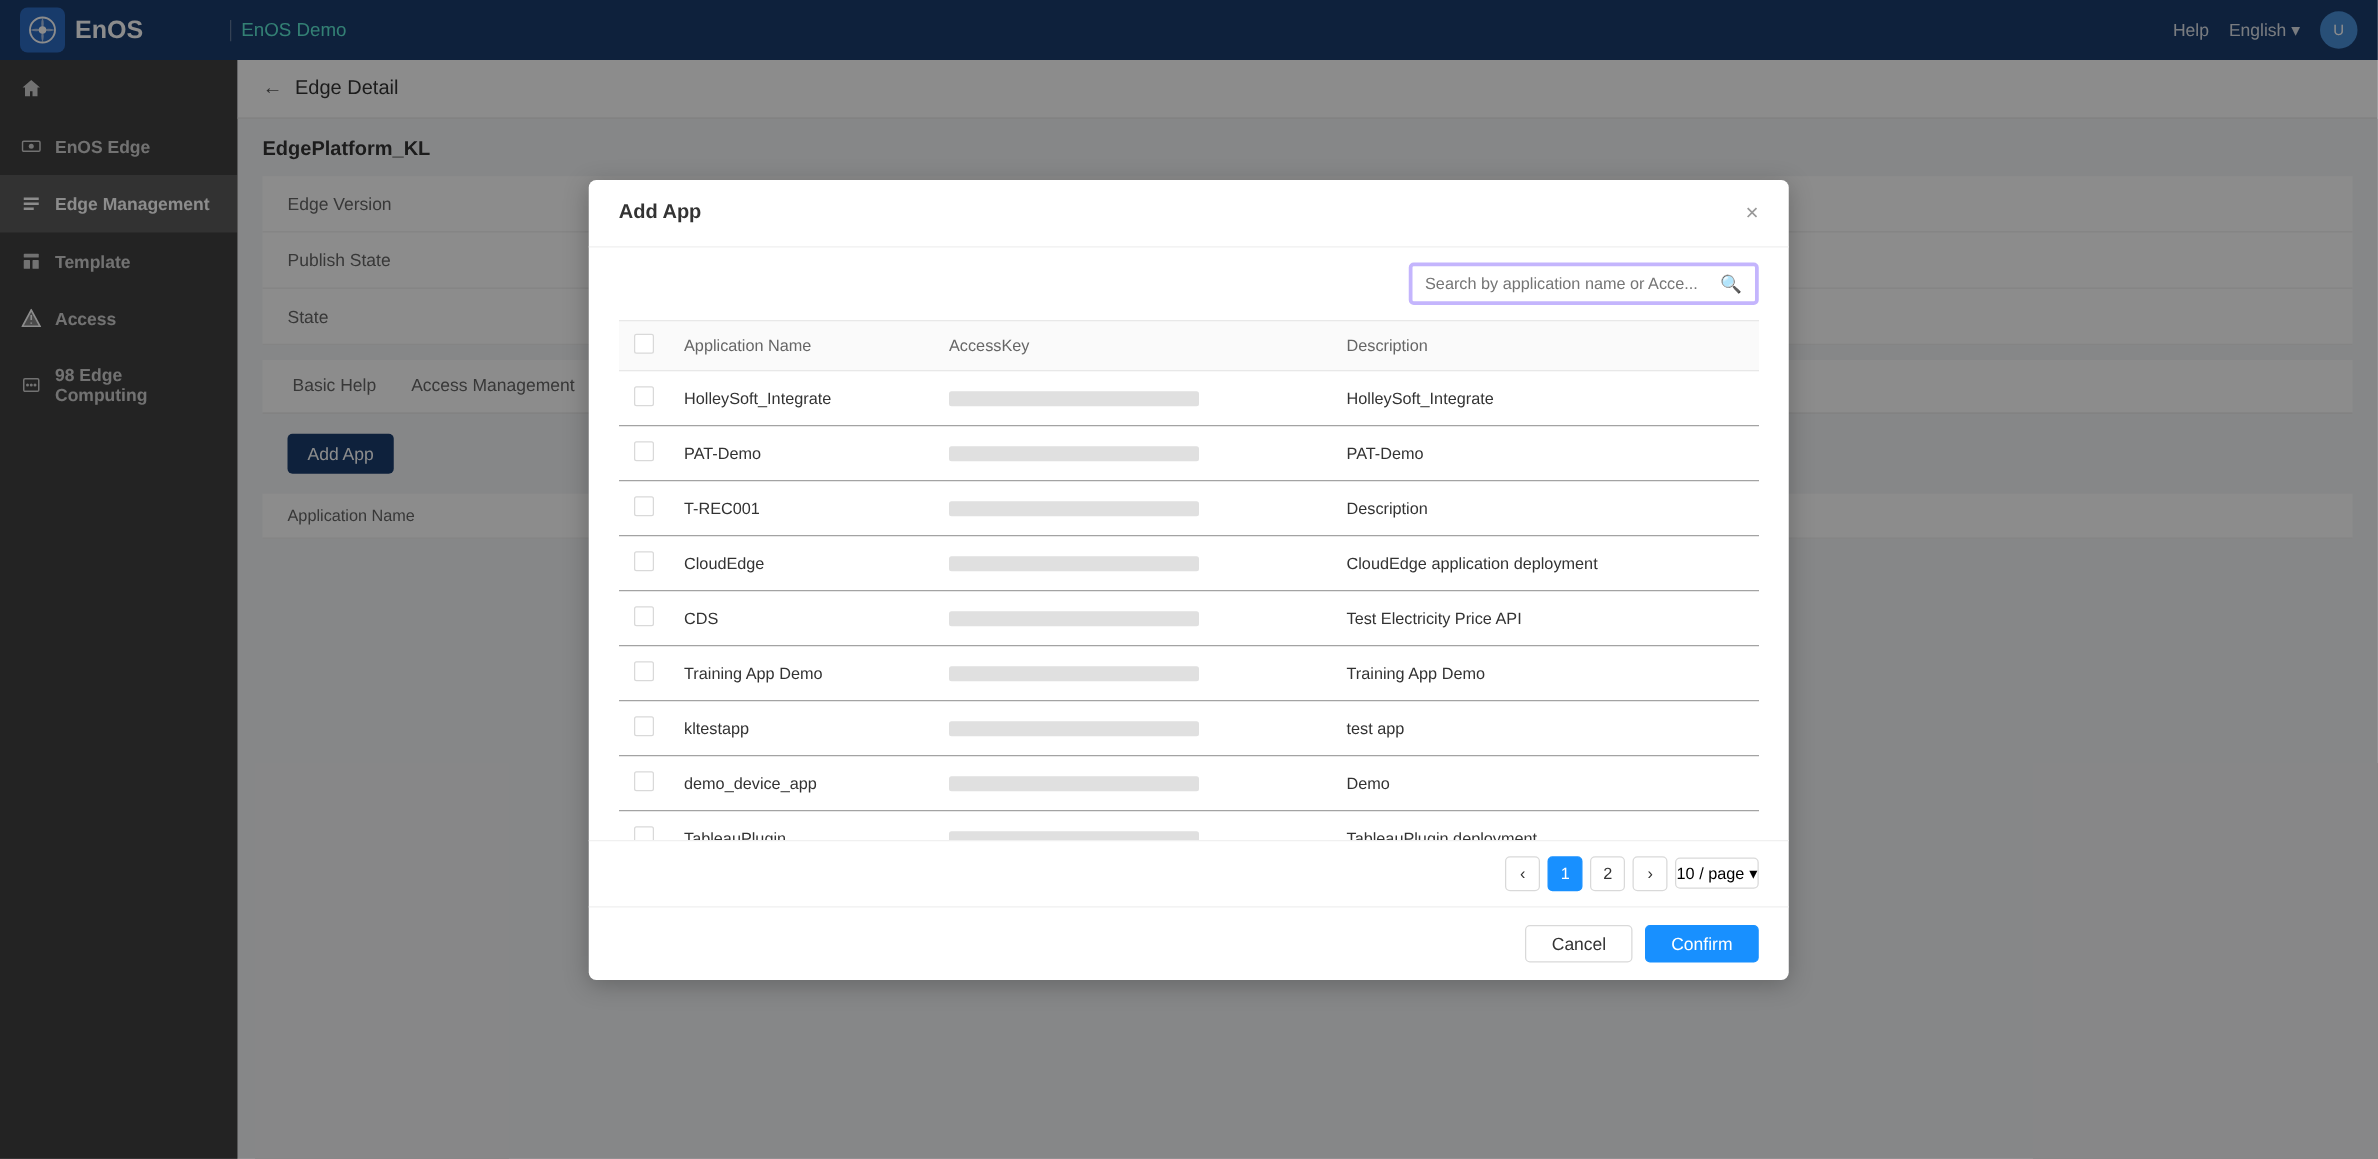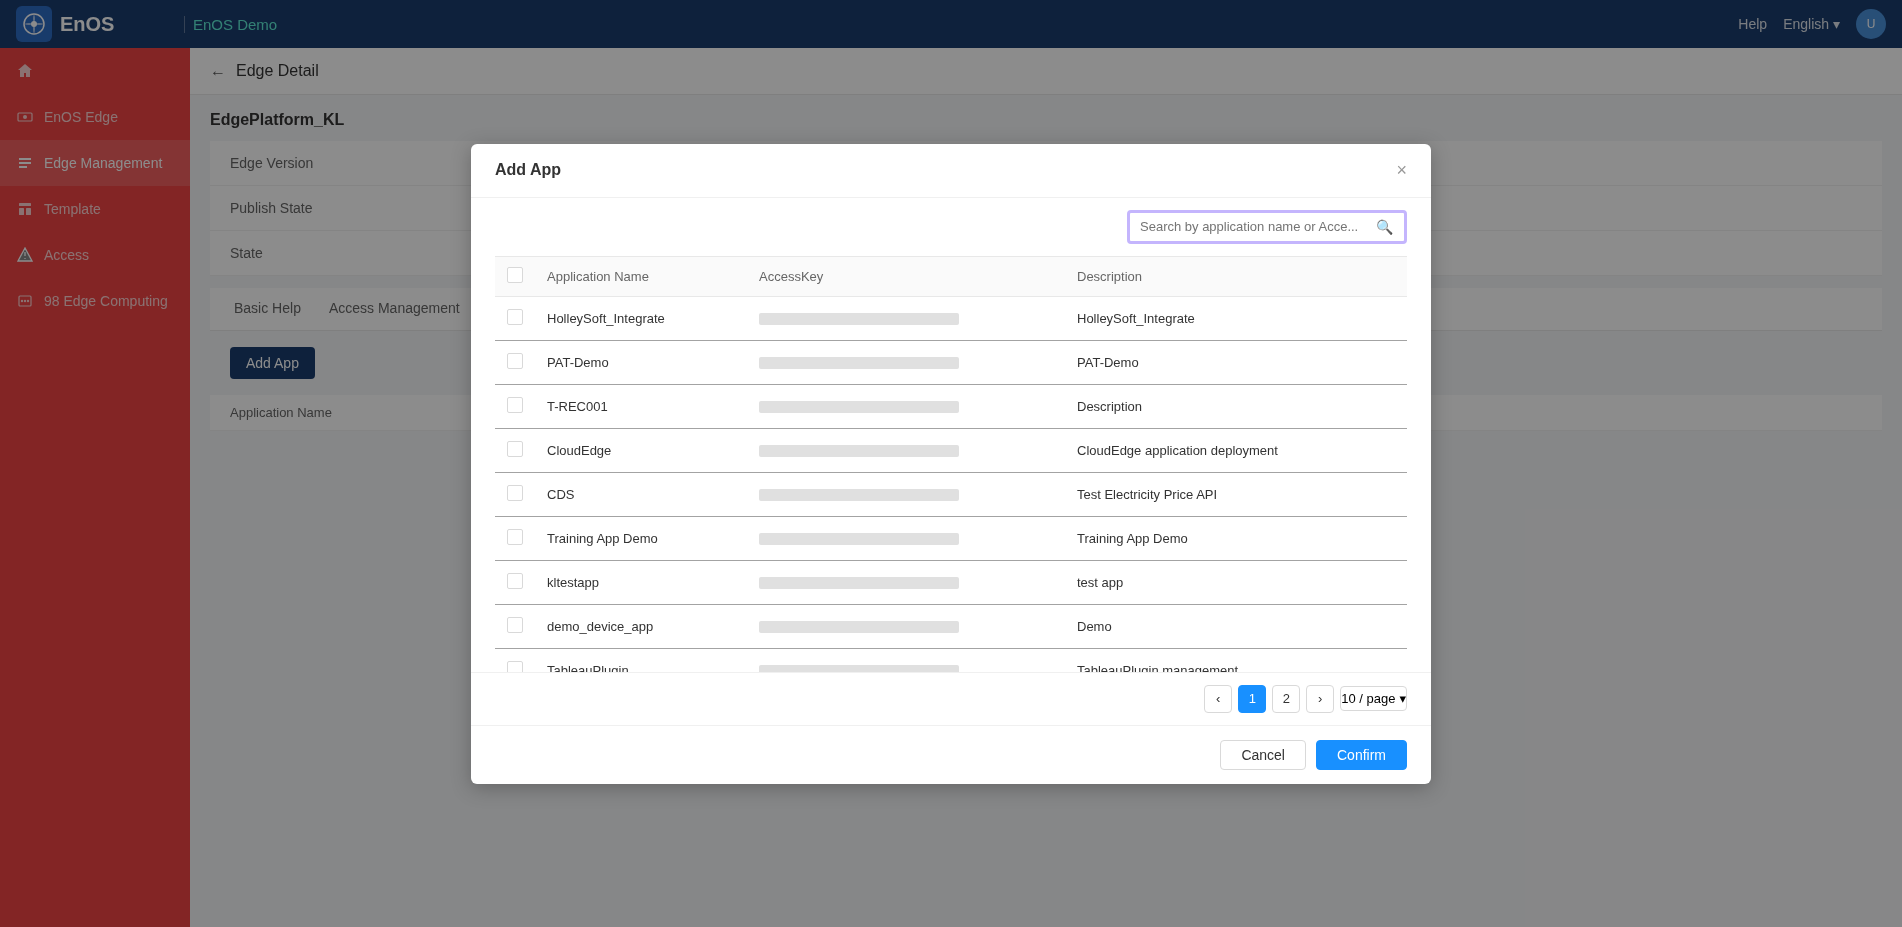--- a/index.html
+++ b/index.html
@@ -15,21 +15,21 @@
     .logo-icon { width: 36px; height: 36px; background: #2d6cc4; border-radius: 6px; display: flex; align-items: center; justify-content: center; }
     .logo-text { font-size: 20px; font-weight: 700; color: white; }
     .app-title { font-size: 15px; color: #5eead4; flex: 1; padding-left: 8px; border-left: 1px solid rgba(255,255,255,0.3); margin-left: 8px; }
     .header-right { display: flex; align-items: center; gap: 16px; margin-left: auto; }
     .header-btn { color: rgba(255,255,255,0.85); font-size: 14px; cursor: pointer; }
     .avatar { width: 30px; height: 30px; border-radius: 50%; background: #4a90d9; display: flex; align-items: center; justify-content: center; color: white; font-size: 12px; }
 
     
     .sidebar {
       position: fixed; top: 48px; left: 0; bottom: 0; width: 190px;
-      background: #ef4444; color: white; overflow-y: auto;
+      background: #404040; color: white; overflow-y: auto; font-weight: bold;
     }
     .sidebar-item {
       display: flex; align-items: center; gap: 10px; padding: 14px 16px;
       cursor: pointer; color: rgba(255,255,255,0.75); font-size: 14px;
     }
     .sidebar-item.active { background: rgba(255,255,255,0.15); color: white; }
     .sidebar-icon { width: 18px; height: 18px; display: flex; align-items: center; justify-content: center; flex-shrink: 0; }
 
     
     .main-content {
@@ -386,21 +386,21 @@
       <div class="td-desc">Demo</div>
     </div>
         <div class="table-row-item">
       <div class="td-check">
         <span class="checkbox-custom"></span>
       </div>
       <div class="td-appname">TableauPlugin</div>
       <div class="td-accesskey">
         <span class="blurred-key"></span>
       </div>
-      <div class="td-desc">TableauPlugin management</div>
+      <div class="td-desc">TableauPlugin deployment</div>
     </div>
       </div>
   </div>
 
   <div class="modal-pagination">
     <div class="page-btn">‹</div>
     <div class="page-btn active">1</div>
     <div class="page-btn">2</div>
     <div class="page-btn">›</div>
     <div class="page-select">

